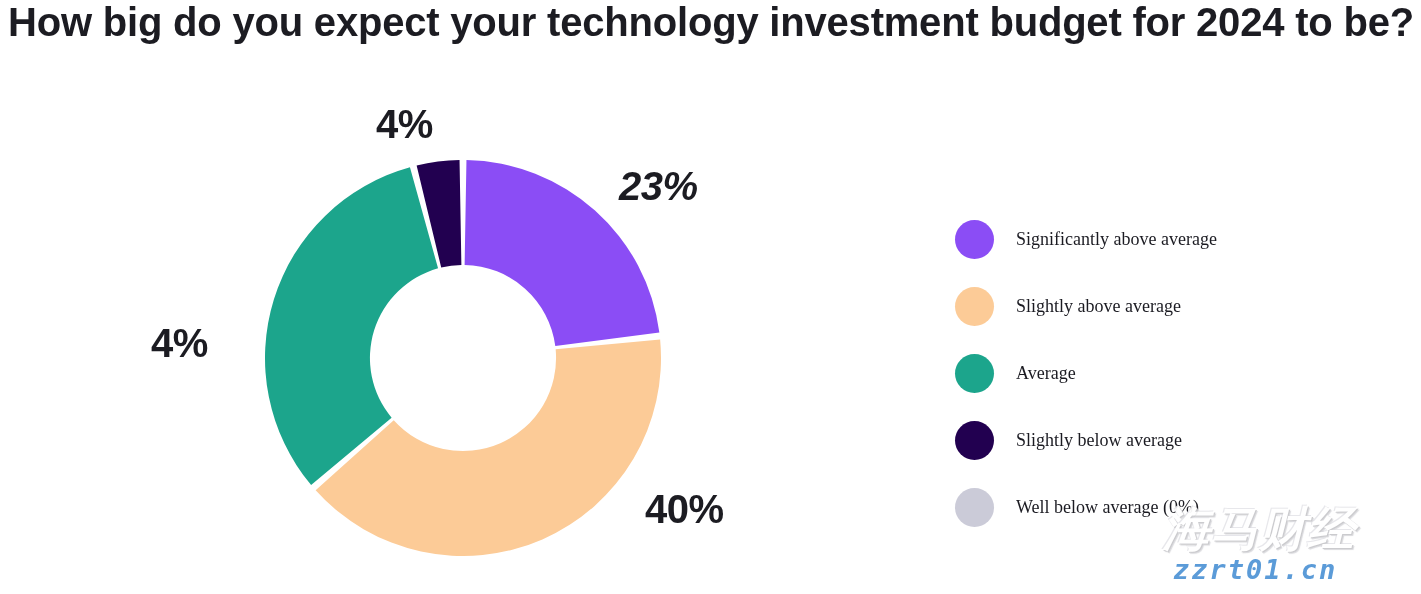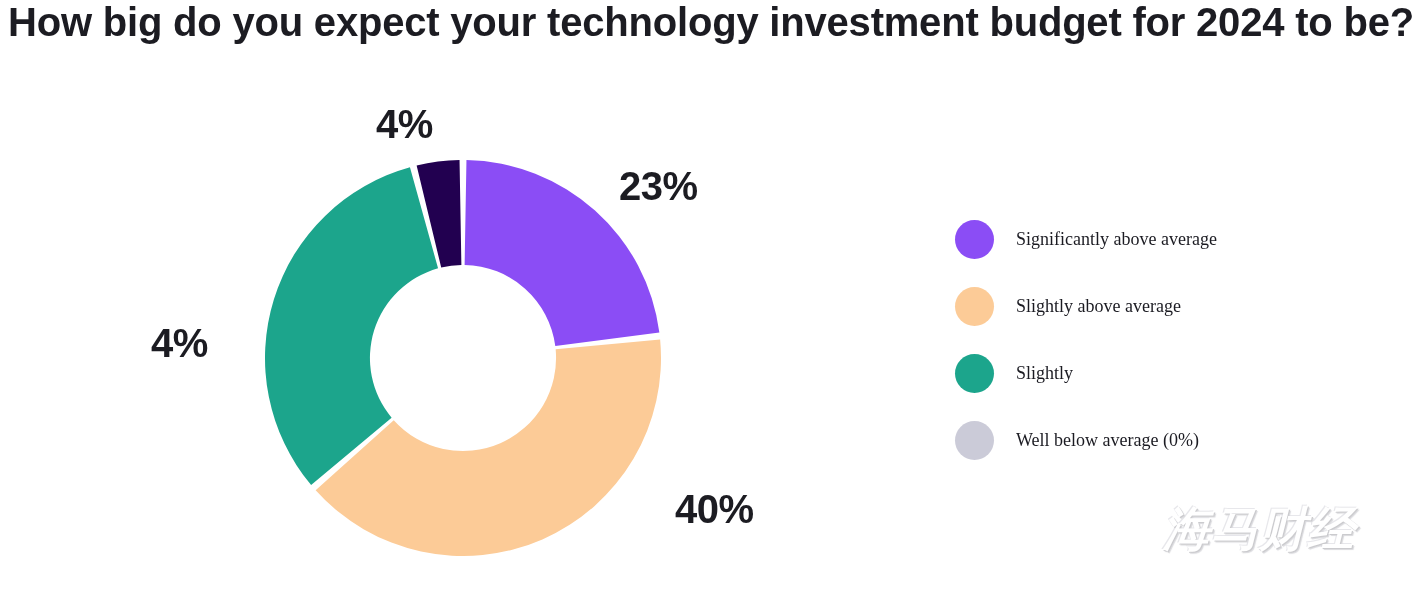--- a/index.html
+++ b/index.html
@@ -49,22 +49,22 @@
   .slice-label {
     position: absolute;
     font-family: "Liberation Sans", sans-serif;
     font-weight: bold;
     font-size: 40px;
     letter-spacing: -0.5px;
     color: #1c1c22;
     white-space: nowrap;
     line-height: 1;
   }
-  .slice-label.v0 { left: 619px; top: 166px; }   
-  .slice-label.v1 { left: 645px; top: 489px; margin-left: 30px; }   
+  .slice-label.v0 { left: 619px; top: 166px; font-style: italic; }   
+  .slice-label.v1 { left: 645px; top: 489px; }   
   .slice-label.v2 { left: 151px; top: 323px; }   
   .slice-label.v3 { left: 376px; top: 104px; }   
 
   
   .legend {
     position: absolute;
     left: 955px;
     top: 206px;
     width: 450px;
   }
@@ -157,23 +157,28 @@
   <div class="legend-item">
     <span class="legend-swatch" style="background: rgb(139, 77, 245);"></span>
     <span class="legend-label">Significantly above average</span>
   </div>
   <div class="legend-item">
     <span class="legend-swatch" style="background: rgb(252, 203, 151);"></span>
     <span class="legend-label">Slightly above average</span>
   </div>
   <div class="legend-item">
     <span class="legend-swatch" style="background: rgb(28, 165, 140);"></span>
-    <span class="legend-label">Slightly</span>
+    <span class="legend-label">Average</span>
+  </div>
+  <div class="legend-item">
+    <span class="legend-swatch" style="background: rgb(34, 0, 80);"></span>
+    <span class="legend-label">Slightly below average</span>
   </div>
   <div class="legend-item">
     <span class="legend-swatch" style="background: rgb(203, 203, 216);"></span>
     <span class="legend-label">Well below average (0%)</span>
   </div>
 </div>
 
 <div class="watermark">
   <div class="watermark-cn">海马财经</div>
+  <div class="watermark-url">zzrt01.cn</div>
 </div>
 
 </body></html>

